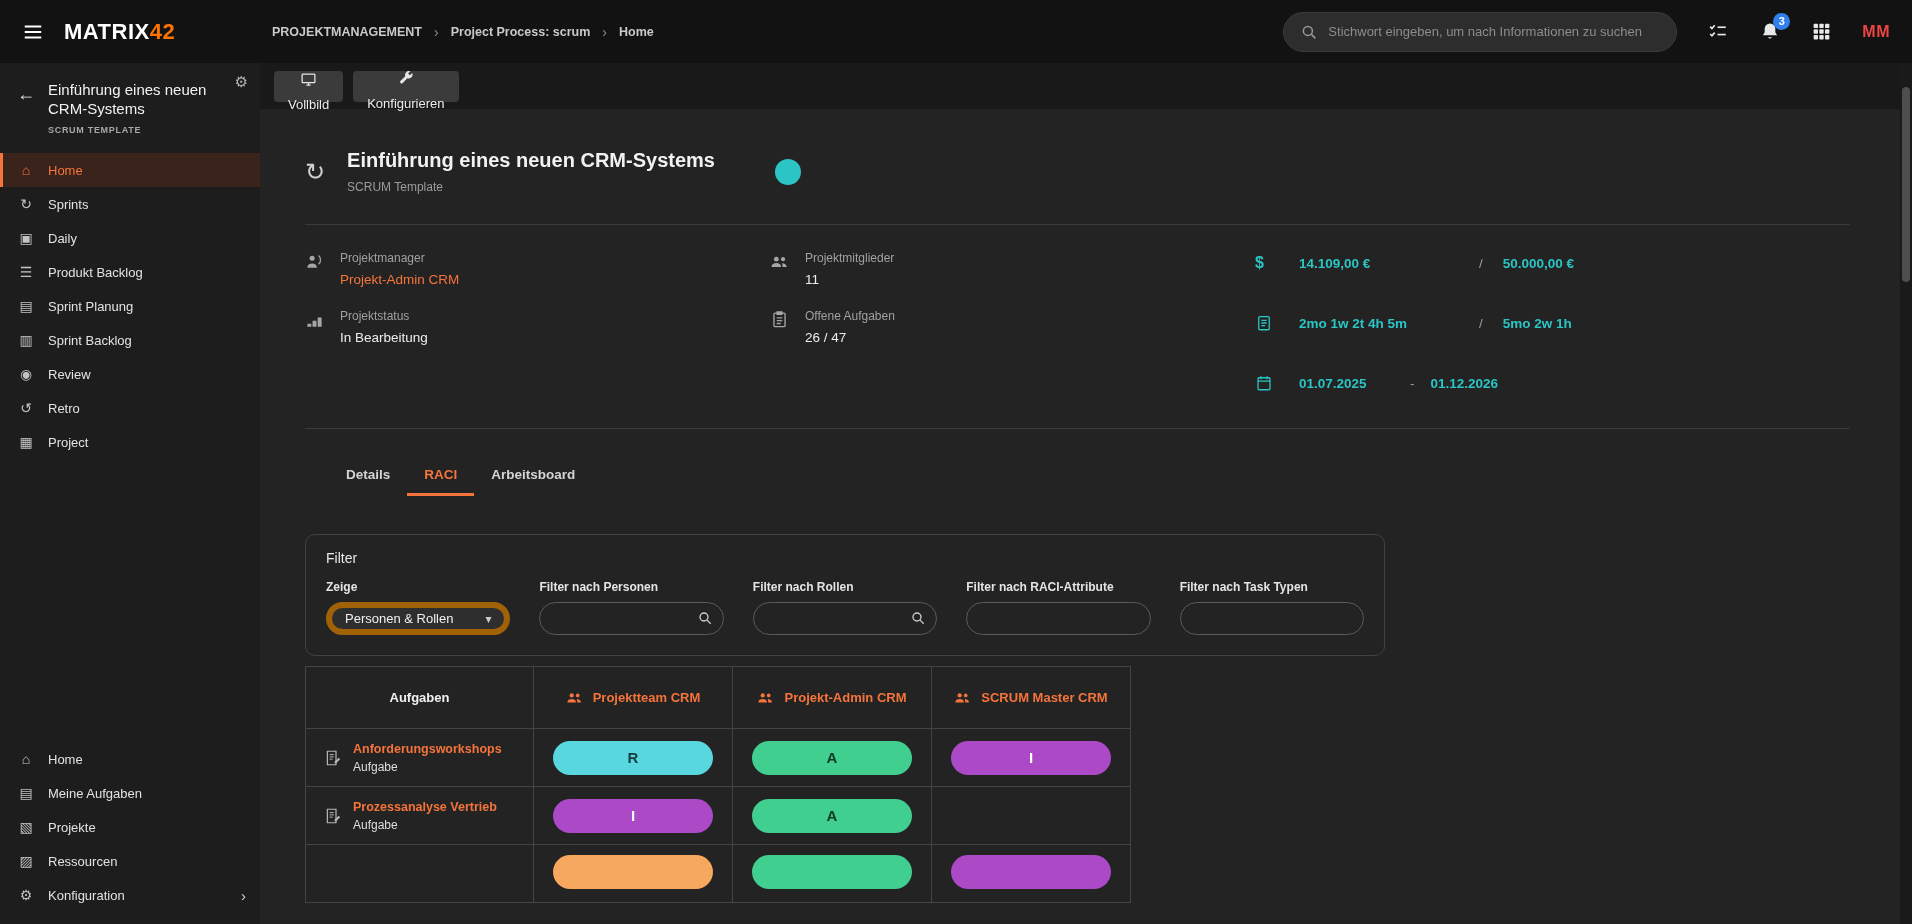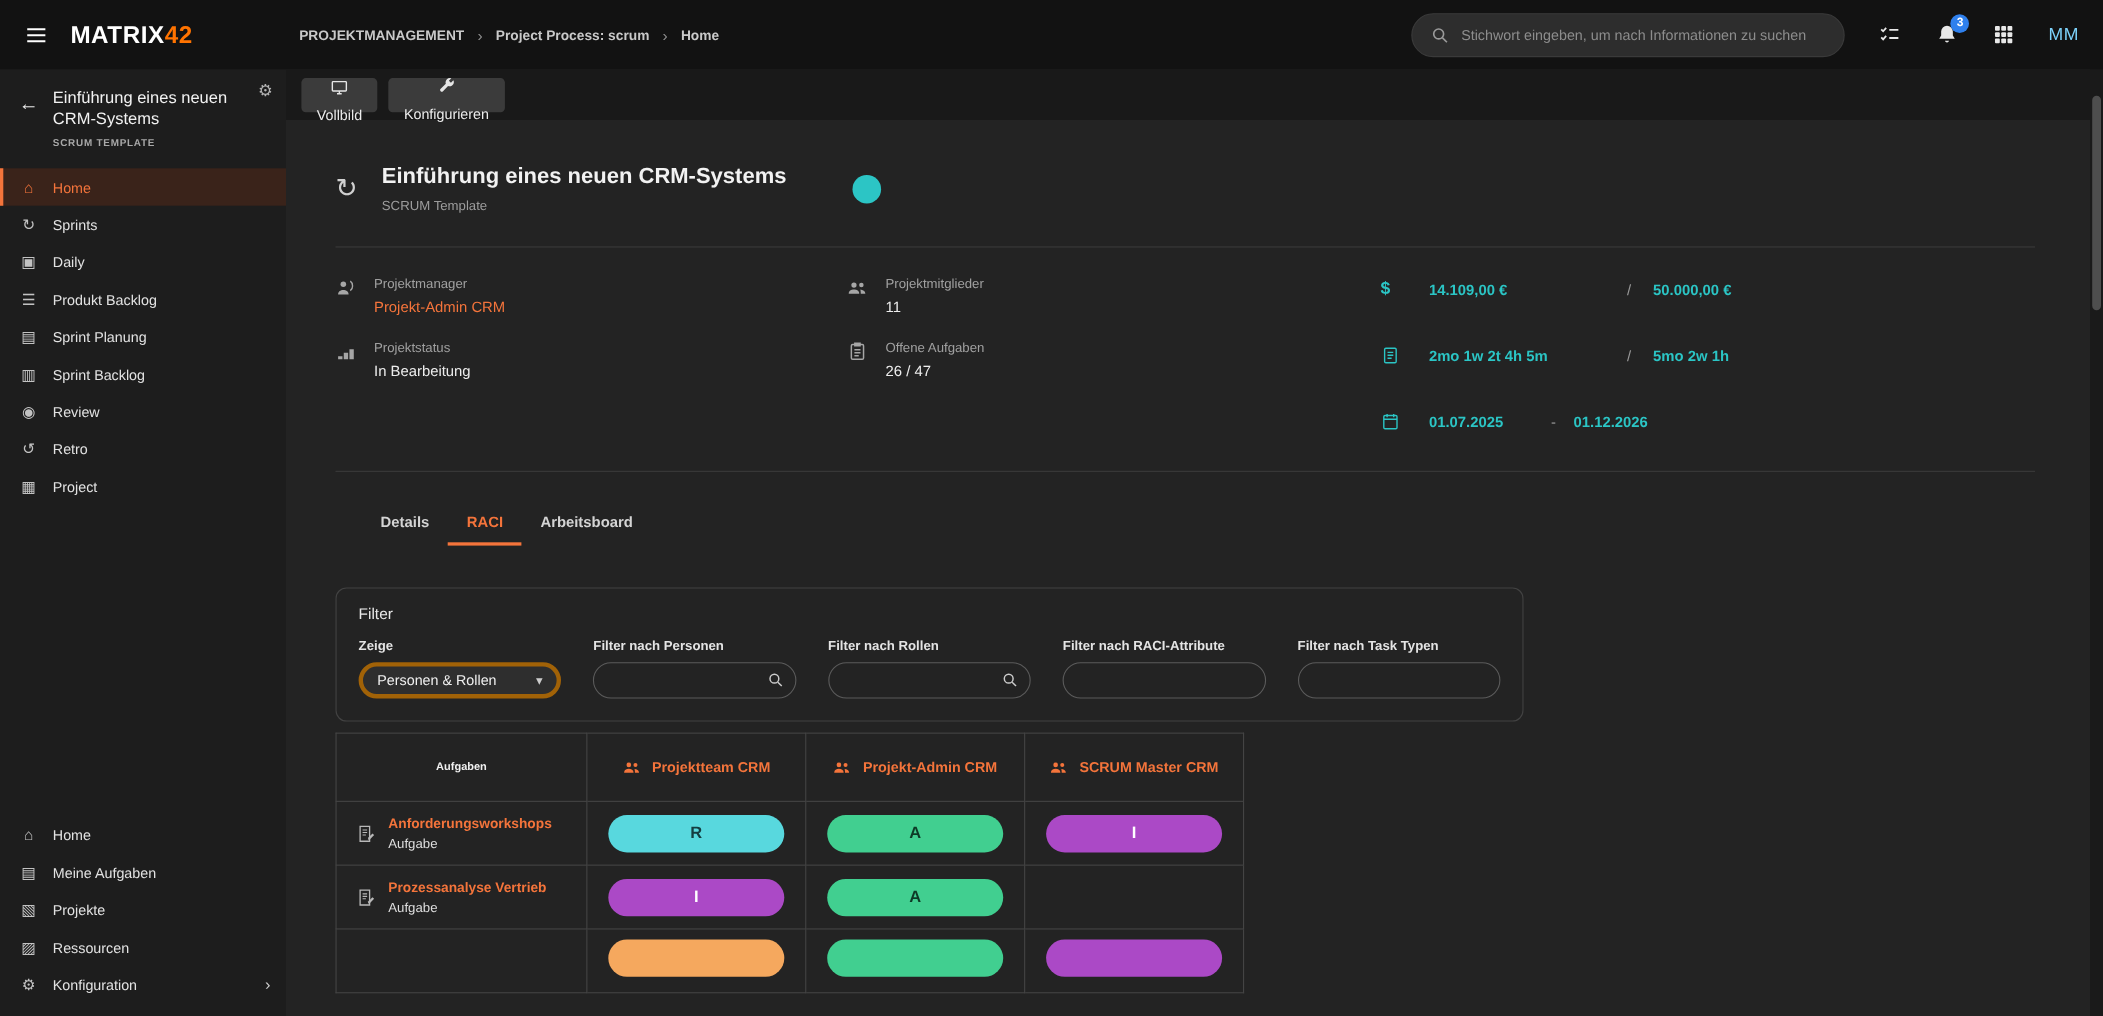--- a/index.html
+++ b/index.html
@@ -21,21 +21,21 @@
   .topbar-right { position:absolute; right:22px; top:0; height:63px; display:flex; align-items:center; gap:30px; }
   .searchbox { width:394px; height:40px; background:#2d2d2d; border:1px solid #3a3a3a; border-radius:20px;
                display:flex; align-items:center; padding:0 16px; gap:10px; }
   .searchbox input { flex:1; background:transparent; border:none; outline:none; color:#dddddd;
                      font-size:13px; font-family:inherit; }
   .searchbox input::placeholder { color:#8d8d8d; }
   .icon-btn { position:relative; cursor:pointer; display:flex; align-items:center; justify-content:center; }
   .badge { position:absolute; top:-8px; right:-9px; min-width:17px; height:17px; padding:0 4px;
            background:#2f80ed; border-radius:9px; color:#fff; font-size:11px; font-weight:bold;
            display:flex; align-items:center; justify-content:center; }
-  .avatar { font-size:16px; font-weight:normal; color:#7dd3fc; cursor:pointer; letter-spacing:.5px; }
+  .avatar { font-size:16px; font-weight:bold; color:#ef4444; cursor:pointer; letter-spacing:.5px; }
 
   
   .sidebar { position:absolute; top:63px; left:0; width:260px; bottom:0; background:#1d1d1d;
              display:flex; flex-direction:column; z-index:10; }
   .sidebar-header { position:relative; padding:17px 30px 14px 48px; }
   .back-arrow { position:absolute; left:17px; top:21px; font-size:18px; color:#e4e4e4; cursor:pointer; }
   .sb-title { font-size:15px; line-height:1.28; color:#f2f2f2; }
   .sb-subtitle { font-size:9px; font-weight:bold; letter-spacing:.7px; color:#a8a8a8; margin-top:7px; }
   .sb-gear { position:absolute; right:12px; top:10px; font-size:15px; color:#b2b2b2; cursor:pointer; }
   .nav { margin-top:4px; }
@@ -86,36 +86,36 @@
          position:relative; cursor:pointer; }
   .tab.active { color:#f4743b; }
   .tab.active::after { content:""; position:absolute; left:0; right:0; bottom:0; height:3px; background:#f4743b; }
 
   .filter-panel { margin-top:38px; width:1080px; border:1px solid #424242; border-radius:10px;
                   padding:15px 20px 20px; }
   .filter-title { font-size:14px; color:#e8e8e8; }
   .filter-row { display:flex; gap:29px; margin-top:14px; }
   .filter-field { width:188px; }
   .field-label { font-size:12px; font-weight:bold; color:#e4e4e4; margin-bottom:8px; }
-  .select-box { height:33px; background:#2e2e2e; border:4px solid #a16207; border-radius:17px;
+  .select-box { height:33px; background:#2e2e2e; border:6px solid #a16207; border-radius:17px;
                 display:flex; align-items:center; justify-content:space-between; padding:0 13px;
                 font-size:13px; color:#f0f0f0; cursor:pointer; }
   .select-caret { color:#cccccc; font-size:12px; }
   .input-wrap { position:relative; }
   .filter-input { width:100%; height:33px; background:transparent; border:1px solid #5b5b5b;
                   border-radius:17px; padding:0 34px 0 14px; color:#eeeeee; font-size:13px;
                   font-family:inherit; outline:none; }
   .filter-input.plain { padding-right:14px; }
   .input-search-icon { position:absolute; right:11px; top:8px; display:flex; }
 
   .raci-table { margin-top:10px; border-collapse:collapse; table-layout:fixed; }
   .raci-table th, .raci-table td { border:1px solid #444444; }
   .raci-table th { height:62px; }
   .raci-table td { height:58px; }
-  .task-header { color:#f0f0f0; font-weight:bold; font-size:10px; text-align:center; }
+  .task-header { color:#f0f0f0; font-weight:bold; font-size:13px; text-align:center; }
   .role-header-inner { display:flex; align-items:center; justify-content:center; gap:10px;
                        color:#f4743b; font-weight:bold; font-size:13px; }
   td.task-cell { padding-left:18px; }
   .task-cell-inner { display:flex; align-items:center; gap:11px; }
   .task-title { color:#f4743b; font-size:12.5px; font-weight:bold; display:block; cursor:pointer; }
   .task-type { color:#dedede; font-size:12px; margin-top:4px; display:block; }
   td.pill-cell { text-align:center; vertical-align:middle; }
   .pill { display:inline-flex; width:160px; height:34px; border-radius:17px; align-items:center;
           justify-content:center; font-size:15px; font-weight:bold; cursor:pointer; }
   .pill-purple { background:#ab49c6; color:#ffffff; }

